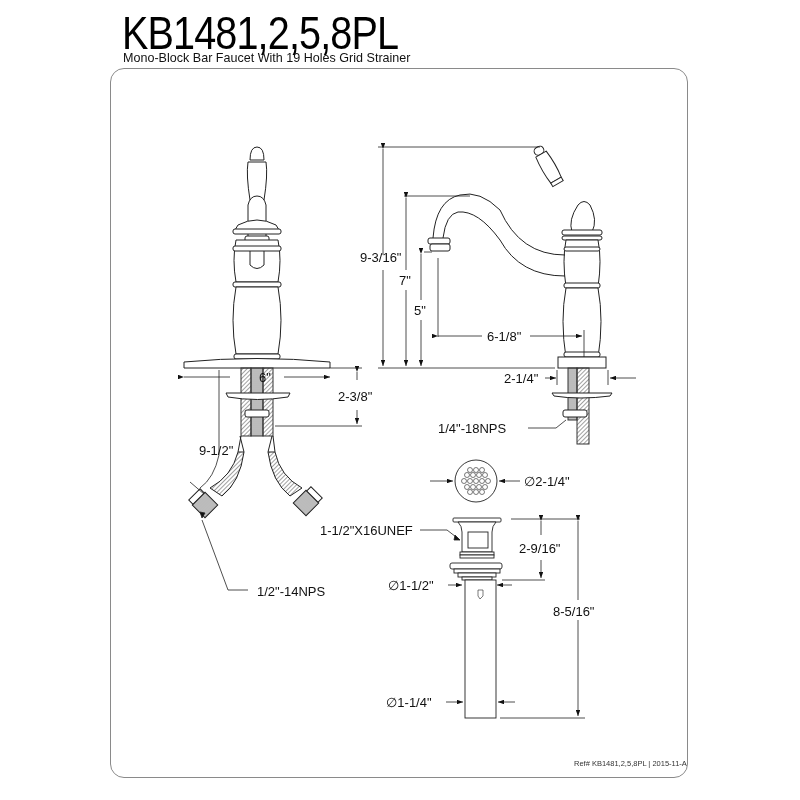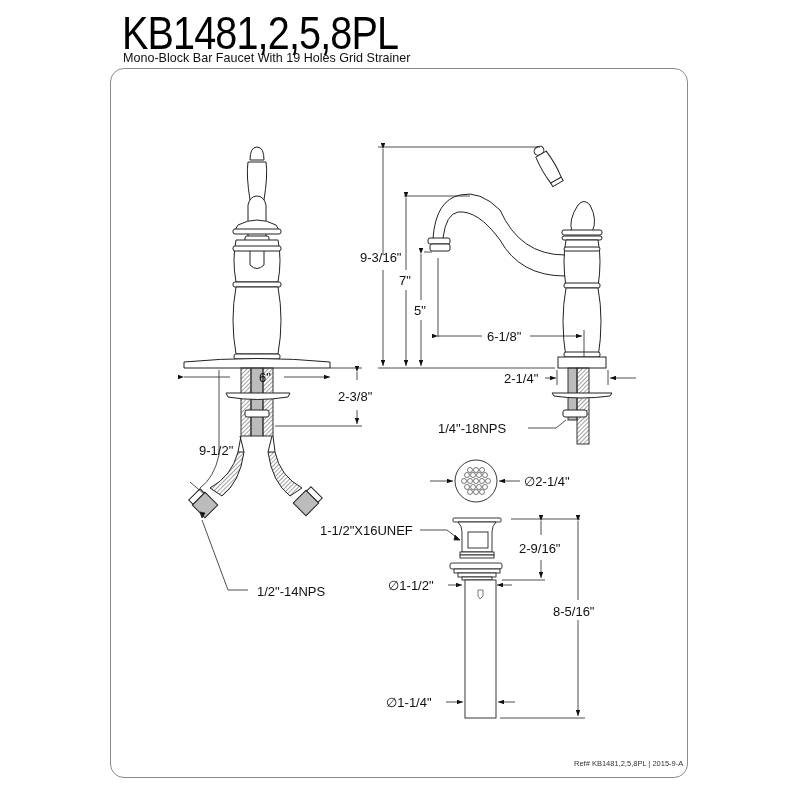--- a/index.html
+++ b/index.html
@@ -211,13 +211,13 @@
     <line x1="515" y1="702" x2="498" y2="702" marker-end="url(#arr)"></line>
   </g>
   <text class="lbl" x="524" y="486">∅2-1/4"</text>
   <text class="lbl" x="320" y="535">1-1/2"X16UNEF</text>
   <text class="lbl" x="519" y="553">2-9/16"</text>
   <text class="lbl" x="388" y="590">∅1-1/2"</text>
   <text class="lbl" x="553" y="616">8-5/16"</text>
   <text class="lbl" x="386" y="707">∅1-1/4"</text>
 </svg>
 
-<div class="ref">Ref# KB1481,2,5,8PL | 2015-9-A</div>
+<div class="ref">Ref# KB1481,2,5,8PL | 2015-11-A</div>
 
 </body></html>

